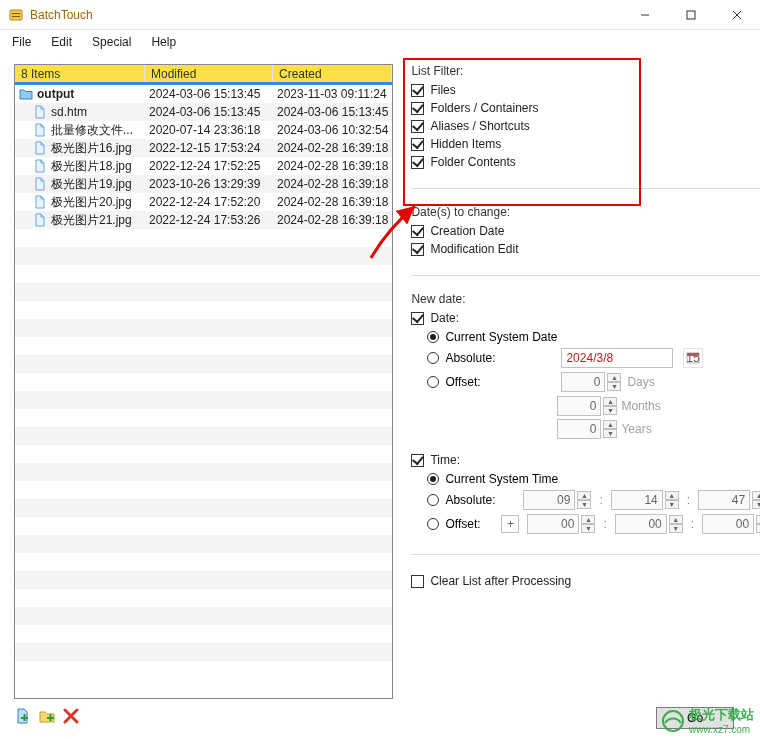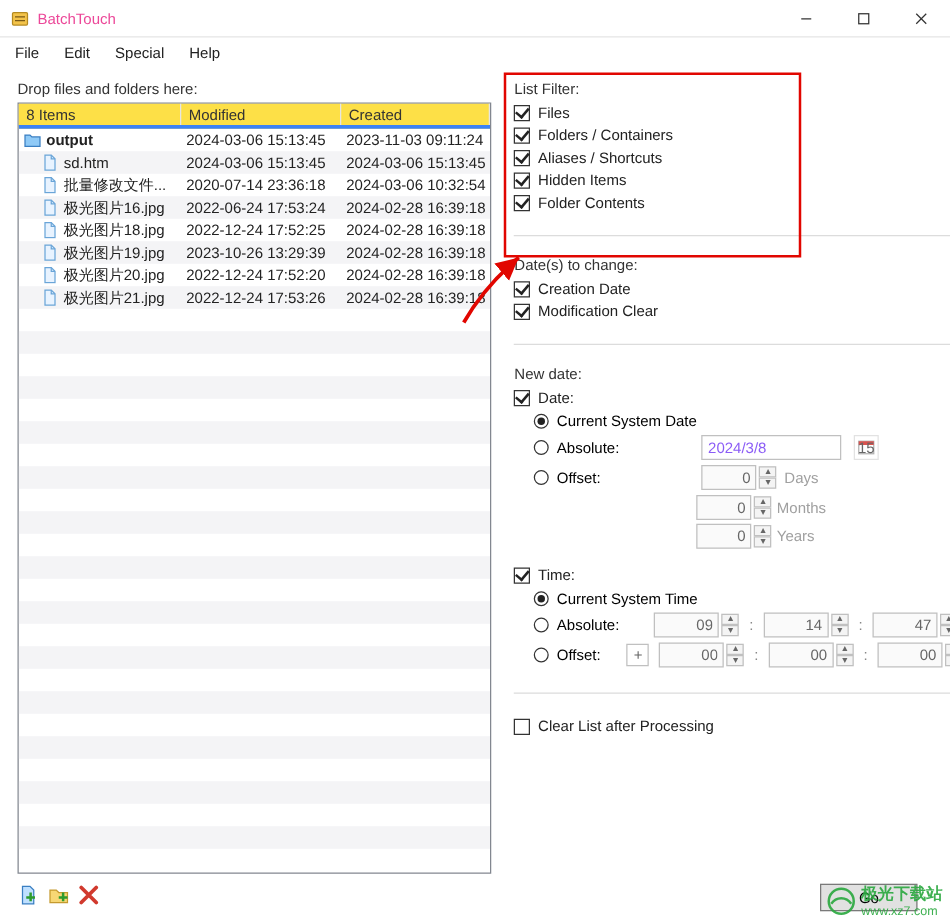--- a/index.html
+++ b/index.html
@@ -1,20 +1,20 @@
 <!DOCTYPE html>
 <html><head>
 <meta charset="utf-8">
 <style>
 * { box-sizing: border-box; margin: 0; padding: 0; font-family: "Microsoft YaHei UI", "Segoe UI", Tahoma, sans-serif; font-size: 12px; }
 body { background: #fff; width: 760px; height: 739px; overflow: hidden; position: relative; }
 
 .titlebar { height: 30px; display: flex; align-items: center; padding-left: 8px; border-bottom: 1px solid #e5e5e5; background: #fff; }
 .titlebar .appicon { width: 16px; height: 16px; margin-right: 6px; }
-.titlebar .title { flex: 1; color: #ec4899; }
+.titlebar .title { flex: 1; color: #a16207; }
 .wbtn { width: 46px; height: 30px; display: flex; align-items: center; justify-content: center; color: #333; }
 .wbtn svg { width: 10px; height: 10px; }
 
 .menubar { height: 24px; display: flex; align-items: center; padding: 0 4px; gap: 4px; }
 .menuitem { padding: 2px 8px; color: #222; }
 
 .client { padding: 10px 14px 10px 14px; display: flex; gap: 18px; height: calc(100% - 54px); }
 .left { width: 408px; display: flex; flex-direction: column; }
 .drop-label { color: #333; margin-bottom: 4px; }
 
@@ -46,21 +46,21 @@
 .group { }
 .gtitle { color: #333; margin-bottom: 4px; }
 .chk { display: flex; align-items: center; gap: 6px; margin: 2px 0 2px 0; color: #222; padding: 1px 0; }
 .chkbox { width: 13px; height: 13px; border: 1px solid #333; background: #fff; display: inline-flex; align-items: center; justify-content: center; flex-shrink: 0; }
 .chkbox.checked::after { content: ""; width: 8px; height: 5px; border-left: 2px solid #222; border-bottom: 2px solid #222; transform: rotate(-50deg) translate(1px,-1px); }
 
 .radio-row { display: flex; align-items: center; gap: 6px; margin: 4px 0; }
 .radio-row .rb { width: 12px; height: 12px; border: 1px solid #333; border-radius: 50%; background: #fff; display: inline-flex; align-items: center; justify-content: center; flex-shrink: 0; }
 .radio-row .rb.on::after { content: ""; width: 6px; height: 6px; border-radius: 50%; background: #222; }
 .radio-row .lbl { width: 110px; }
-.datein { width: 112px; height: 20px; border: 1px solid #c0c0c0; padding: 0 4px; display: inline-flex; align-items: center; color: #8b5cf6; background: #fff; }
+.datein { width: 112px; height: 20px; border: 1px solid #c0c0c0; padding: 0 4px; display: inline-flex; align-items: center; color: #b91c1c; background: #fff; }
 .calbtn { width: 20px; height: 20px; display: inline-flex; align-items: center; justify-content: center; border: 1px solid #e2e2e2; margin-left: 4px; }
 
 .spinrow { display: flex; align-items: center; gap: 4px; margin: 3px 0; }
 .spin { display: inline-flex; align-items: center; }
 .spin input { width: 44px; height: 20px; text-align: right; padding-right: 4px; border: 1px solid #c0c0c0; color: #666; }
 .spin .stack { display: flex; flex-direction: column; margin-left: 2px; }
 .spin .sb { width: 14px; height: 9px; border: 1px solid #c0c0c0; display: flex; align-items: center; justify-content: center; font-size: 7px; color: #666; background: #f4f4f4; }
 .sub-indent { margin-left: 16px; }
 .offlabel { color: #a0a0a0; width: 48px; }
 
@@ -110,21 +110,20 @@
 <div class="menubar">
   <span class="menuitem">File</span>
   <span class="menuitem">Edit</span>
   <span class="menuitem">Special</span>
   <span class="menuitem">Help</span>
 </div>
 
 <div class="client">
 
   <div class="left">
-    <div class="drop-label">Drop files and folders here:</div>
 
     <div class="tablewrap">
       <div class="thead">
         <div class="th c1">8 Items</div>
         <div class="th c2">Modified</div>
         <div class="th c3">Created</div>
       </div>
       <div class="tbody" id="tbody">
           <div class="tr">
             <div class="td c1">
@@ -171,21 +170,21 @@
             <div class="td c1">
               <span class="indent1"></span>
               <span class="ficon">
                 <svg width="14" height="14" viewBox="0 0 14 14">
                   <path d="M3 1h5l3 3v9H3z" fill="#e8f3ff" stroke="#6aa5d8"></path>
                   <path d="M8 1v3h3" fill="none" stroke="#6aa5d8"></path>
                 </svg>
               </span>
               <span style="">极光图片16.jpg</span>
             </div>
-            <div class="td c2">2022-06-24 17:53:24</div>
+            <div class="td c2">2022-12-15 17:53:24</div>
             <div class="td c3">2024-02-28 16:39:18</div>
           </div>
           <div class="tr">
             <div class="td c1">
               <span class="indent1"></span>
               <span class="ficon">
                 <svg width="14" height="14" viewBox="0 0 14 14">
                   <path d="M3 1h5l3 3v9H3z" fill="#e8f3ff" stroke="#6aa5d8"></path>
                   <path d="M8 1v3h3" fill="none" stroke="#6aa5d8"></path>
                 </svg>
@@ -421,21 +420,21 @@
     <div class="sectiondiv"></div>
 
     <div class="group">
       <div class="gtitle">Date(s) to change:</div>
       <div class="chk">
           <span class="chkbox checked"></span>
           <span>Creation Date</span>
         </div>
       <div class="chk">
           <span class="chkbox checked"></span>
-          <span>Modification Clear</span>
+          <span>Modification Edit</span>
         </div>
     </div>
 
     <div class="sectiondiv"></div>
 
     <div class="group">
       <div class="gtitle">New date:</div>
 
       <div class="chk">
           <span class="chkbox checked"></span>

